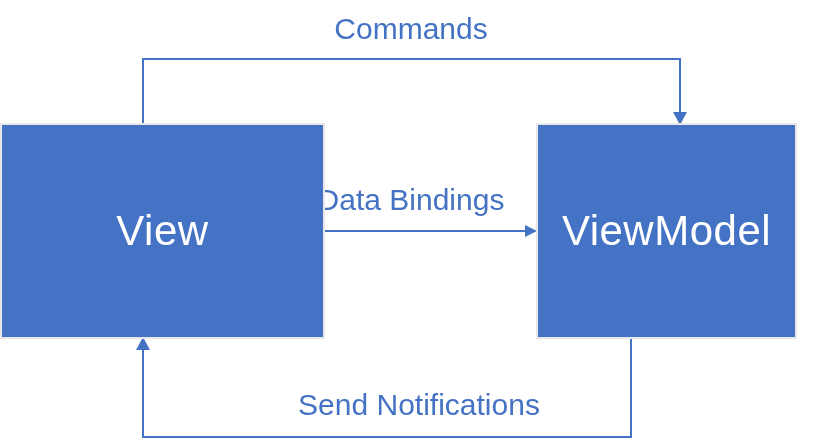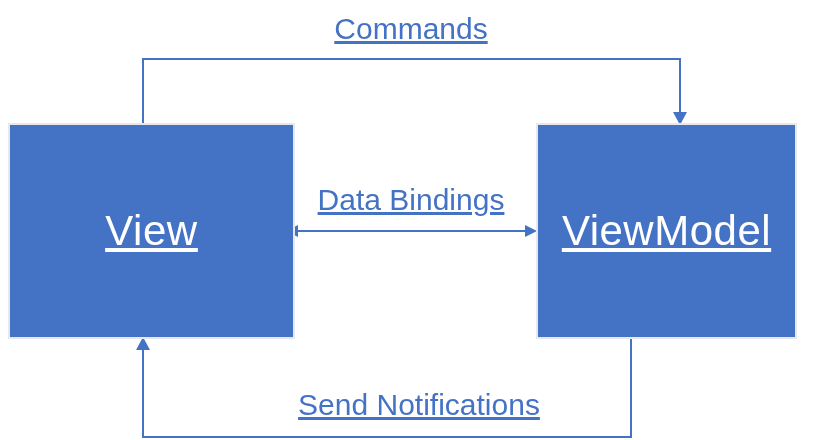--- a/index.html
+++ b/index.html
@@ -2,21 +2,21 @@
 <html style="--node-fill: #4472C4; --node-label: #FFFFFF; --connector: #4472C4; --edge-label: #4472C4; --bg: #FFFFFF;"><head>
 <meta charset="utf-8">
 <style>
   :root {
     --node-fill: #4472C4;
     --node-label: #FFFFFF;
     --connector: #4472C4;
     --edge-label: #4472C4;
     --bg: #FFFFFF;
   }
-  * { margin: 0; padding: 0; box-sizing: border-box; text-decoration: underline; }
+  * { margin: 0; padding: 0; box-sizing: border-box; }
   html, body { background: var(--bg); }
   .canvas {
     position: relative;
     width: 822px;
     height: 440px;
     background: var(--bg);
     font-family: "Liberation Sans", sans-serif;
     overflow: hidden;
   }
   .node {
@@ -26,21 +26,21 @@
     display: flex;
     align-items: center;
     justify-content: center;
     outline: 2px solid #e8e8ea;
   }
   .node-label {
     font-size: 42px;
     font-weight: 400;
     letter-spacing: 0.5px;
   }
-  #node-view      { left: 10px;   top: 125px; width: 283px; height: 212px; }
+  #node-view      { left: 2px;   top: 125px; width: 321px; height: 212px; }
   #node-viewmodel { left: 538px; top: 125px; width: 257px; height: 212px; }
 
   .seg { position: absolute; background: var(--connector); }
 
   
   #cmd-v-left  { left: 142px; top: 58px;  width: 2px;   height: 67px; }
   #cmd-h       { left: 142px; top: 58px;  width: 539px; height: 2px; }
   #cmd-v-right { left: 679px; top: 58px;  width: 2px;   height: 56px; }
 
   

